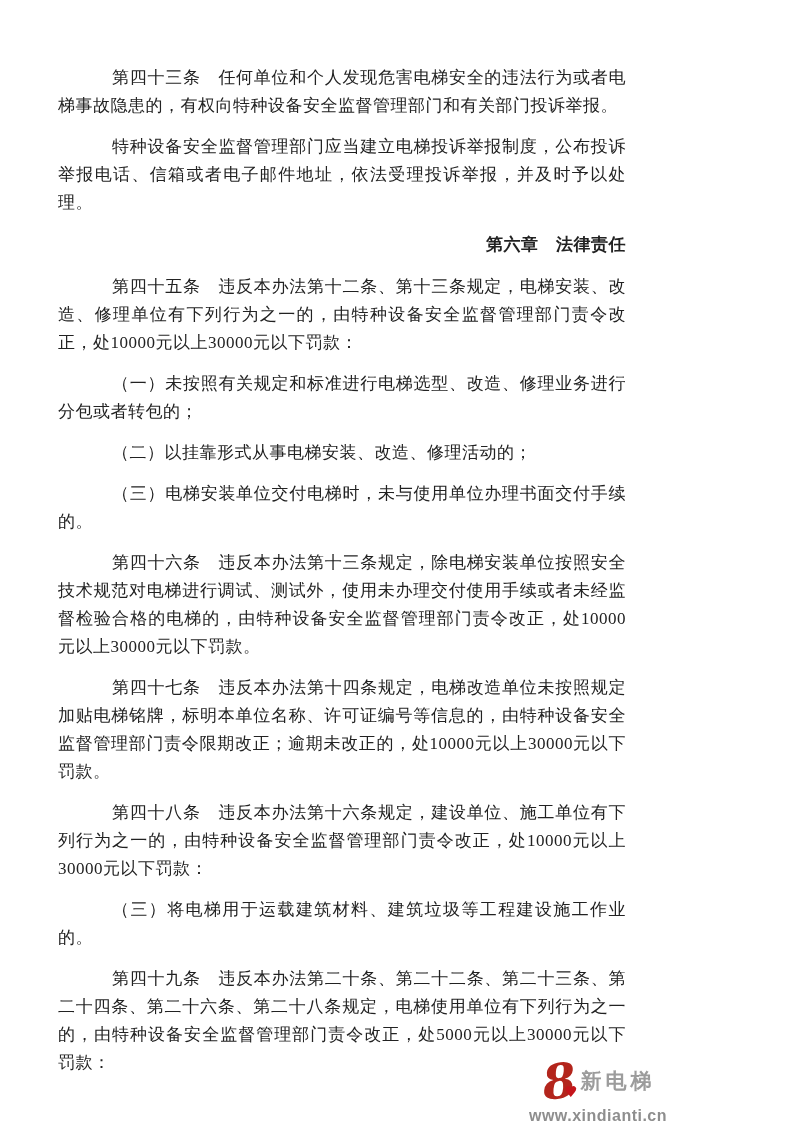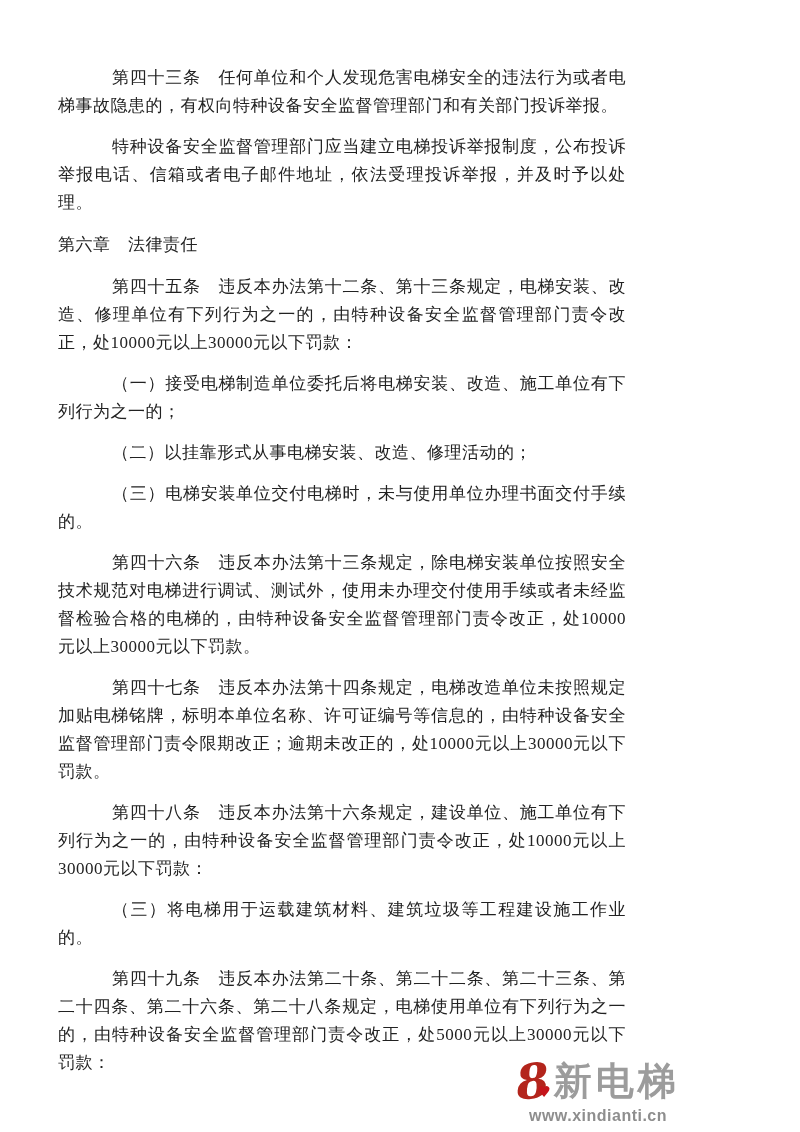--- a/index.html
+++ b/index.html
@@ -29,22 +29,22 @@
     font-size: 17px;
     line-height: 28px;
     text-align: justify;
     letter-spacing: 0.5px;
   }
   .doc-body p.body {
     text-indent: 54px;
   }
   .doc-body p.heading {
     text-indent: 0;
-    text-align: left;
-    font-weight: normal;
+    text-align: right;
+    font-weight: bold;
     margin: 14px 0 14px 0;
   }
   
   .watermark {
     position: absolute;
     right: 10px;
     bottom: 8px;
     width: 160px;
     text-align: center;
     line-height: 1;
@@ -73,23 +73,23 @@
   }
   .wm-logo .heart {
     position: absolute;
     right: -1px;
     bottom: 6px;
     font-size: 15px;
     color: #c5151b;
     font-family: "DejaVu Sans", sans-serif;
   }
   .wm-brand {
-    font-family: Liberation Sans, sans-serif;
+    font-family: Liberation Serif, serif;
     font-weight: bold;
-    font-size: 38px;
+    font-size: 21px;
     color: #9c9c9c;
     letter-spacing: 4px;
     text-shadow: 1px 1px 0 #ffffff;
     white-space: nowrap;
   }
   .wm-url {
     font-family: "Liberation Sans", sans-serif;
     font-weight: bold;
     font-size: 16px;
     color: #8e8e8e;
@@ -103,21 +103,21 @@
 <body>
 
 <div class="page">
 
   <div class="doc-body">
 
   <p class="body">第四十三条　任何单位和个人发现危害电梯安全的违法行为或者电梯事故隐患的，有权向特种设备安全监督管理部门和有关部门投诉举报。</p>
       <p class="body">特种设备安全监督管理部门应当建立电梯投诉举报制度，公布投诉举报电话、信箱或者电子邮件地址，依法受理投诉举报，并及时予以处理。</p>
       <p class="heading">第六章　法律责任</p>
       <p class="body">第四十五条　违反本办法第十二条、第十三条规定，电梯安装、改造、修理单位有下列行为之一的，由特种设备安全监督管理部门责令改正，处10000元以上30000元以下罚款：</p>
-      <p class="body">（一）接受电梯制造单位委托后将电梯安装、改造、施工单位有下列行为之一的；</p>
+      <p class="body">（一）未按照有关规定和标准进行电梯选型、改造、修理业务进行分包或者转包的；</p>
       <p class="body">（二）以挂靠形式从事电梯安装、改造、修理活动的；</p>
       <p class="body">（三）电梯安装单位交付电梯时，未与使用单位办理书面交付手续的。</p>
       <p class="body">第四十六条　违反本办法第十三条规定，除电梯安装单位按照安全技术规范对电梯进行调试、测试外，使用未办理交付使用手续或者未经监督检验合格的电梯的，由特种设备安全监督管理部门责令改正，处10000元以上30000元以下罚款。</p>
       <p class="body">第四十七条　违反本办法第十四条规定，电梯改造单位未按照规定加贴电梯铭牌，标明本单位名称、许可证编号等信息的，由特种设备安全监督管理部门责令限期改正；逾期未改正的，处10000元以上30000元以下罚款。</p>
       <p class="body">第四十八条　违反本办法第十六条规定，建设单位、施工单位有下列行为之一的，由特种设备安全监督管理部门责令改正，处10000元以上30000元以下罚款：</p>
       <p class="body">（三）将电梯用于运载建筑材料、建筑垃圾等工程建设施工作业的。</p>
       <p class="body">第四十九条　违反本办法第二十条、第二十二条、第二十三条、第二十四条、第二十六条、第二十八条规定，电梯使用单位有下列行为之一的，由特种设备安全监督管理部门责令改正，处5000元以上30000元以下罚款：</p>
     </div>
 
   <div class="watermark">

